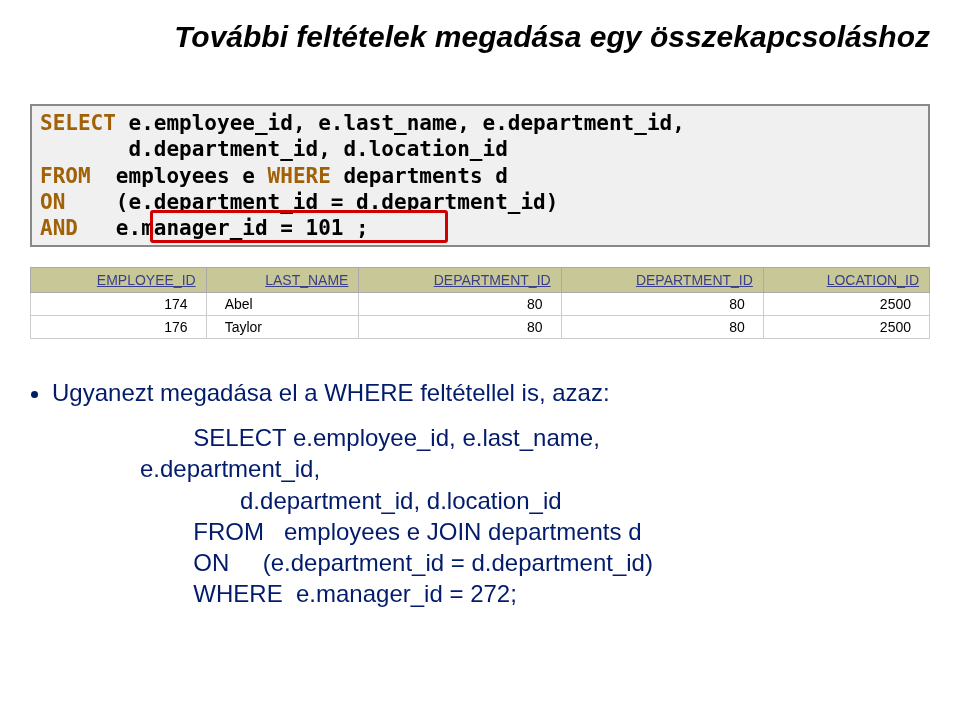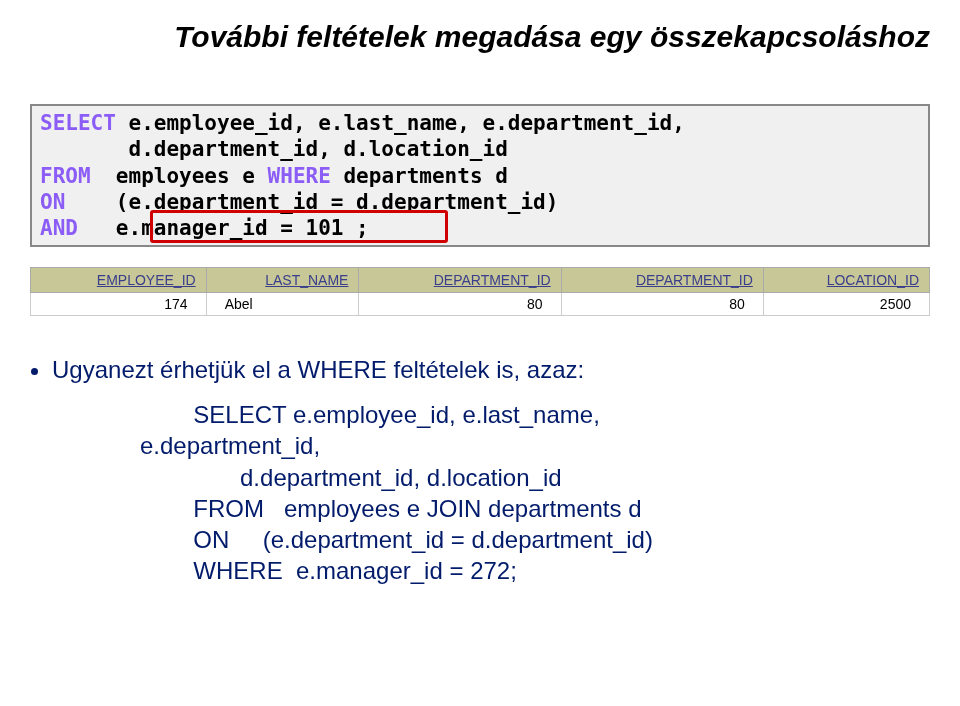--- a/index.html
+++ b/index.html
@@ -26,21 +26,21 @@
     font-size: 21px;
     font-weight: bold;
     position: relative;
     line-height: 1.25;
     margin-bottom: 20px;
   }
   .code-block pre {
     margin: 0;
     white-space: pre;
   }
-  .kw { color: #8b5cf6; }
+  .kw { color: #a16207; }
   .red-box {
     position: absolute;
     border: 3px solid #d00000;
     border-radius: 3px;
     left: 118px;
     bottom: 2px;
     width: 292px;
     height: 27px;
   }
   table.result {
@@ -107,25 +107,32 @@
     </tr>
   </thead>
   <tbody>
     <tr>
       <td class="num">174</td>
       <td>Abel</td>
       <td class="num">80</td>
       <td class="num">80</td>
       <td class="num">2500</td>
     </tr>
+    <tr>
+      <td class="num">176</td>
+      <td>Taylor</td>
+      <td class="num">80</td>
+      <td class="num">80</td>
+      <td class="num">2500</td>
+    </tr>
   </tbody>
 </table>
 
 <ul class="bullet-list">
-  <li>Ugyanezt érhetjük el a WHERE feltételek is, azaz:</li>
+  <li>Ugyanezt megadása el a WHERE feltétellel is, azaz:</li>
 </ul>
 
 <div class="code2"><span>        SELECT e.employee_id, e.last_name,</span>
 <span>e.department_id,</span>
 <span>               d.department_id, d.location_id</span>
 <span>        FROM   employees e JOIN departments d</span>
 <span>        ON     (e.department_id = d.department_id)</span>
 <span>        WHERE  e.manager_id = 272;</span></div>
 
 </body></html>

